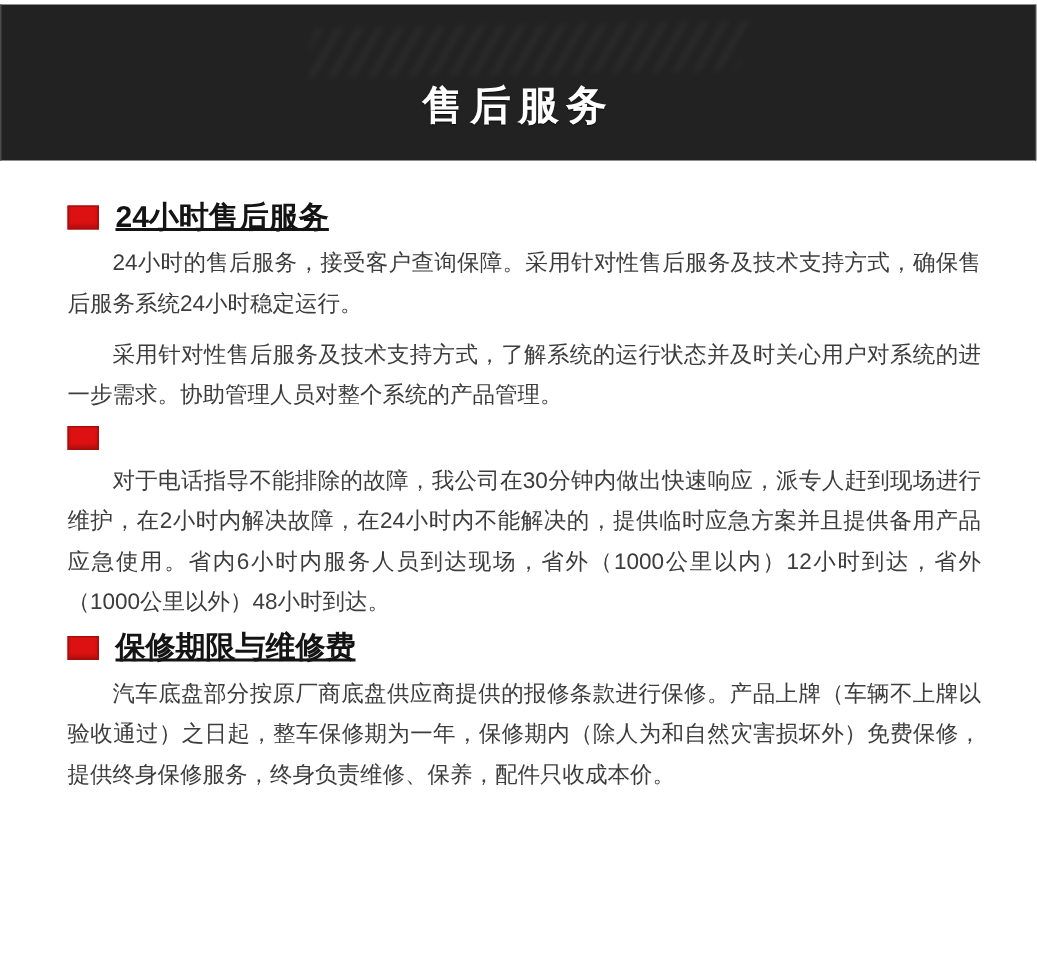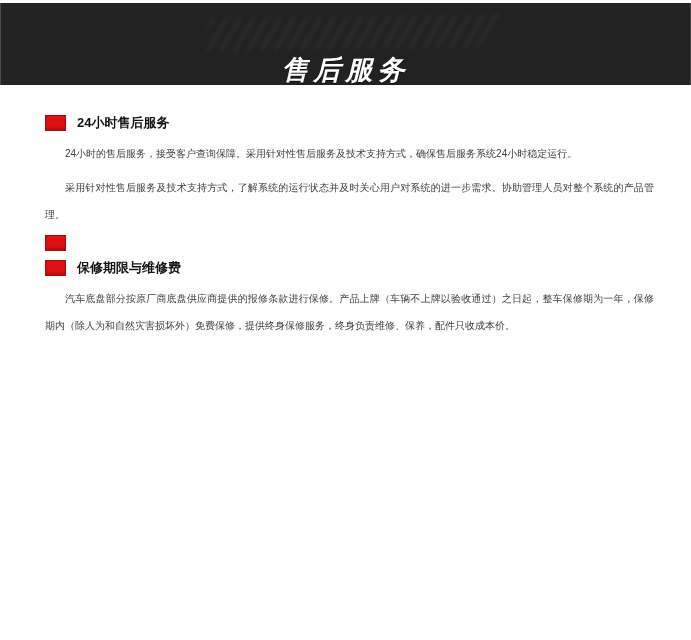--- a/index.html
+++ b/index.html
@@ -13,26 +13,25 @@
   html,body{margin:0;padding:0;}
   body{
     width:691px;height:640px;overflow:hidden;
     background:#ffffff;
     font-family:"Liberation Sans","DejaVu Sans",sans-serif;
   }
   
   .banner{
     position:relative;
     margin-top:3px;
-    height:82px;
+    height:104px;
     background:var(--header-bg);
     border-left:1px solid #4a4a4a;
     border-right:1px solid #4a4a4a;
     overflow:hidden;
-    font-style:italic;
   }
   .watermark{
     position:absolute;
     top:13px;left:205px;
     width:290px;height:34px;
     background:repeating-linear-gradient(
       105deg,
       rgba(120,120,120,0.18) 0 5px,
       rgba(0,0,0,0) 5px 13px);
     transform:skewX(-18deg) rotate(-1deg);
@@ -64,28 +63,29 @@
   }
   .bullet{
     flex:0 0 auto;
     width:21px;height:16px;
     background:var(--accent-red);
     border:1px solid var(--accent-red-border);
     box-shadow:inset 0 -2px 2px rgba(0,0,0,.18);
   }
   .sec-title{
     margin:0;
-    font-size:13px;
+    font-size:20px;
     line-height:20px;
     font-weight:bold;
     color:var(--heading-text);
+    text-decoration:underline;
   }
   .para{
     margin:0 0 3px 0;
-    font-size:10px;
+    font-size:15px;
     line-height:27px;
     color:var(--body-text);
     text-indent:2em;
     text-align:justify;
   }
 </style>
 </head>
 <body>
 
 <div class="page">
@@ -106,20 +106,21 @@
     </section>
 
     <section class="sec">
       <p class="para">采用针对性售后服务及技术支持方式，了解系统的运行状态并及时关心用户对系统的进一步需求。协助管理人员对整个系统的产品管理。</p>
     </section>
 
     <section class="sec">
       <div class="sec-head">
         <span class="bullet"></span>
       </div>
+      <p class="para">对于电话指导不能排除的故障，我公司在30分钟内做出快速响应，派专人赶到现场进行维护，在2小时内解决故障，在24小时内不能解决的，提供临时应急方案并且提供备用产品应急使用。省内6小时内服务人员到达现场，省外（1000公里以内）12小时到达，省外（1000公里以外）48小时到达。</p>
     </section>
 
     <section class="sec">
       <div class="sec-head">
         <span class="bullet"></span>
         <h2 class="sec-title">保修期限与维修费</h2>
       </div>
       <p class="para">汽车底盘部分按原厂商底盘供应商提供的报修条款进行保修。产品上牌（车辆不上牌以验收通过）之日起，整车保修期为一年，保修期内（除人为和自然灾害损坏外）免费保修，提供终身保修服务，终身负责维修、保养，配件只收成本价。</p>
     </section>
 

